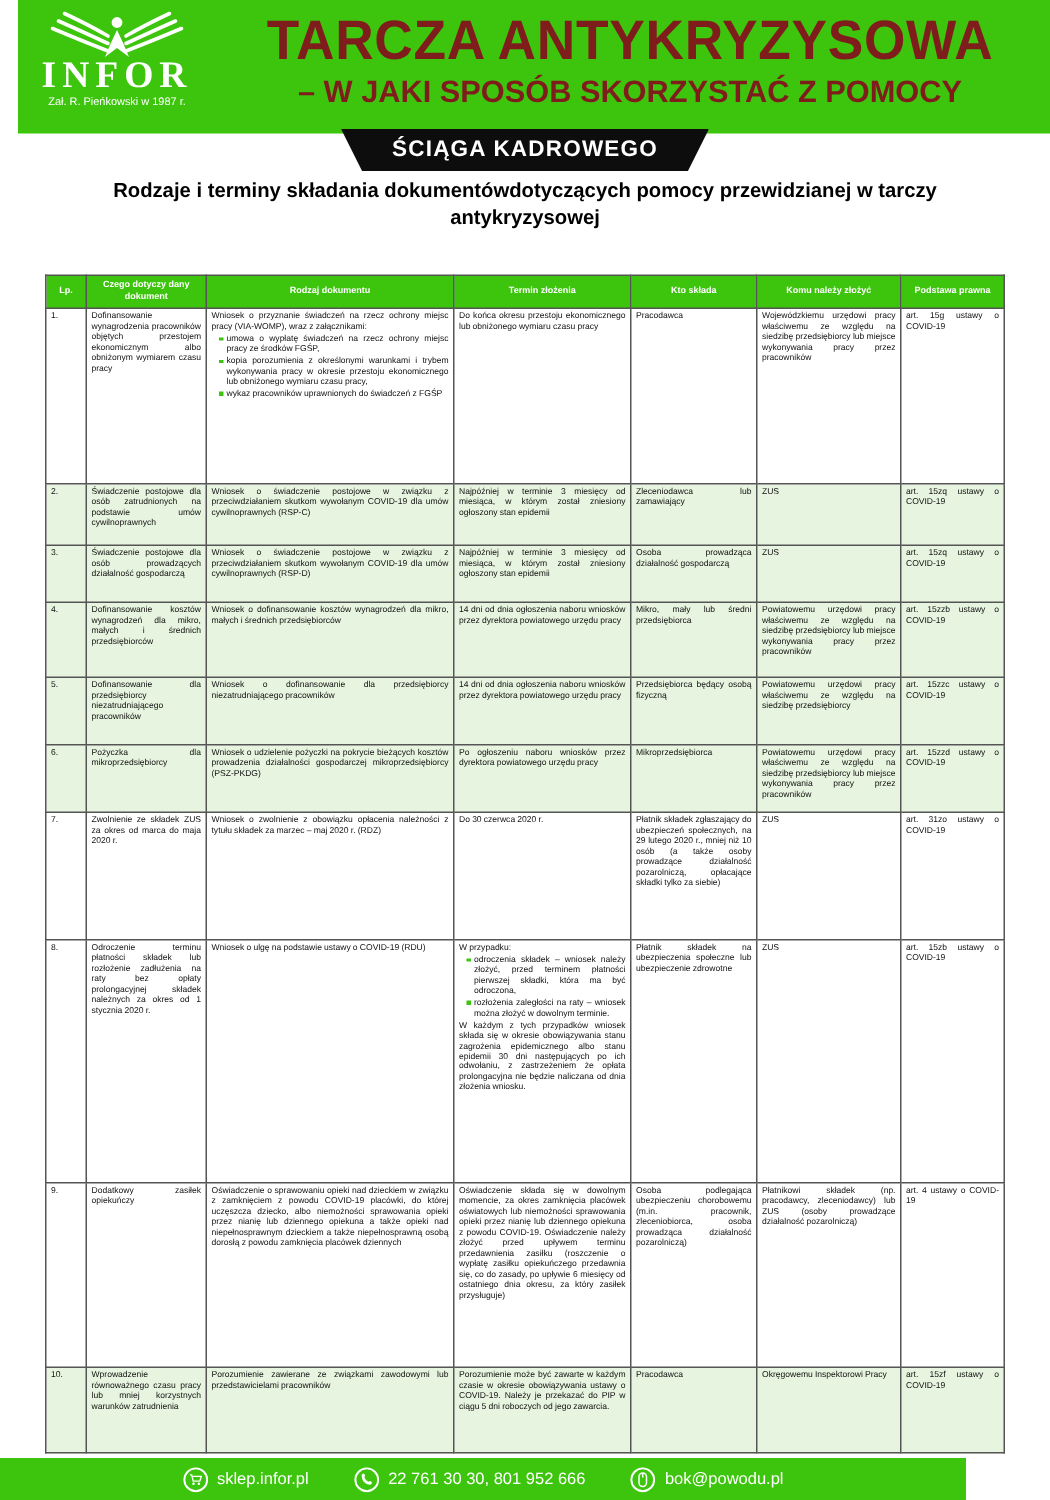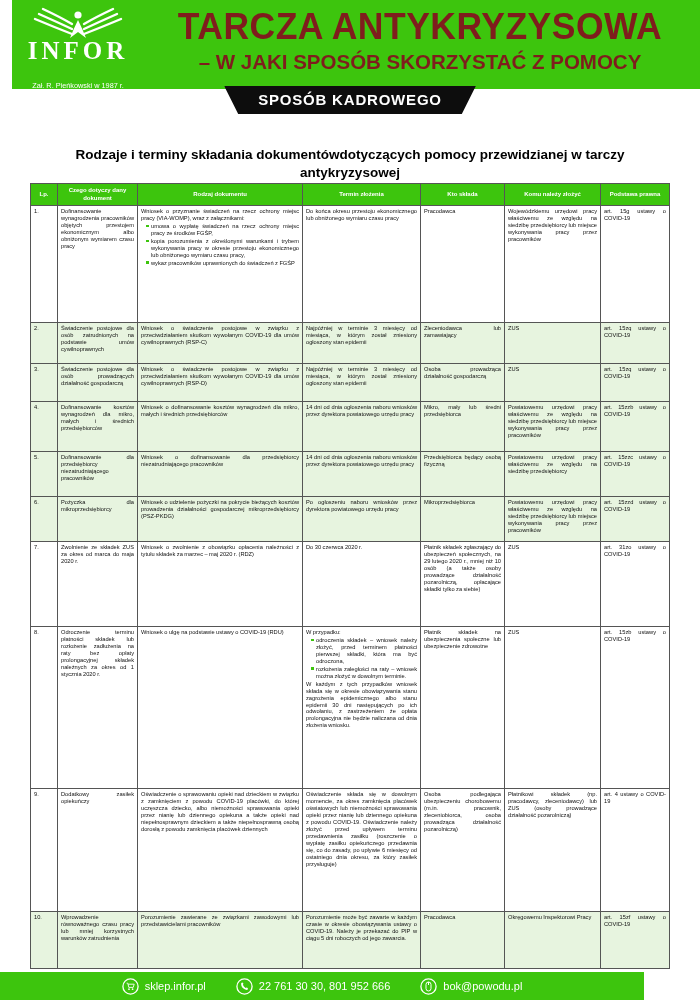--- a/index.html
+++ b/index.html
@@ -13,34 +13,34 @@
   html,body{width:700px;height:1000px;}
   body{
     position:relative;background:#fff;overflow:hidden;
     font-family:"Liberation Sans",sans-serif;color:var(--ink);
   }
   
   .masthead{position:absolute;top:0;left:12px;width:700px;height:89px;background:var(--green);}
   .logo{position:absolute;left:12px;top:7px;width:108px;text-align:center;color:#fff;}
   .logo-emblem svg{width:92px;height:33px;display:block;margin:0 auto;}
   .logo-name{font-family:"Liberation Serif",serif;font-weight:bold;font-size:25px;letter-spacing:4px;line-height:0.85;}
-  .logo-tagline{font-size:7.3px;margin-top:20px;white-space:nowrap;}
+  .logo-tagline{font-size:7.3px;margin-top:2px;white-space:nowrap;}
   .title-block{position:absolute;left:122px;top:6px;width:572px;text-align:center;color:#7f1d1d;}
   .main-title{font-size:37px;font-weight:bold;letter-spacing:0.5px;transform:scaleX(0.96);transform-origin:center;white-space:nowrap;}
   .sub-title{font-size:20.5px;font-weight:bold;margin-top:2px;white-space:nowrap;}
   
   .ribbon{
     position:absolute;top:86px;left:50%;transform:translateX(-50%);
     background:var(--banner);color:#fff;font-weight:bold;font-size:15px;letter-spacing:0.8px;
     padding:5px 34px 6px;white-space:nowrap;
     clip-path:polygon(0 0,100% 0,calc(100% - 14px) 100%,14px 100%);
   }
   
   .doc-heading{
-    position:absolute;top:146px;left:70px;width:560px;
+    position:absolute;top:118px;left:70px;width:560px;
     text-align:center;font-weight:bold;font-size:13.5px;line-height:1.35;color:#000;
   }
   
   table.grid{
     position:absolute;top:183px;left:30px;width:639px;
     border-collapse:collapse;table-layout:fixed;
   }
   table.grid th{
     background:var(--green);color:#fff;font-size:6px;font-weight:bold;
     border:1px solid var(--border);text-align:center;vertical-align:middle;
@@ -89,21 +89,21 @@
     </div>
     <div class="logo-name">INFOR</div>
     <div class="logo-tagline">Zał. R. Pieńkowski w 1987 r.</div>
   </div>
   <div class="title-block">
     <div class="main-title">TARCZA ANTYKRYZYSOWA</div>
     <div class="sub-title">– W JAKI SPOSÓB SKORZYSTAĆ Z POMOCY</div>
   </div>
 </header>
 
-<div class="ribbon">SPOSÓB KADROWEGO</div>
+<div class="ribbon">ŚCIĄGA KADROWEGO</div>
 
 <h1 class="doc-heading">Rodzaje i terminy składania dokumentówdotyczących pomocy przewidzianej w tarczy antykryzysowej</h1>
 
 <table class="grid">
   <colgroup>
       <col style="width: 27px;">
       <col style="width: 80px;">
       <col style="width: 165px;">
       <col style="width: 118px;">
       <col style="width: 84px;">

